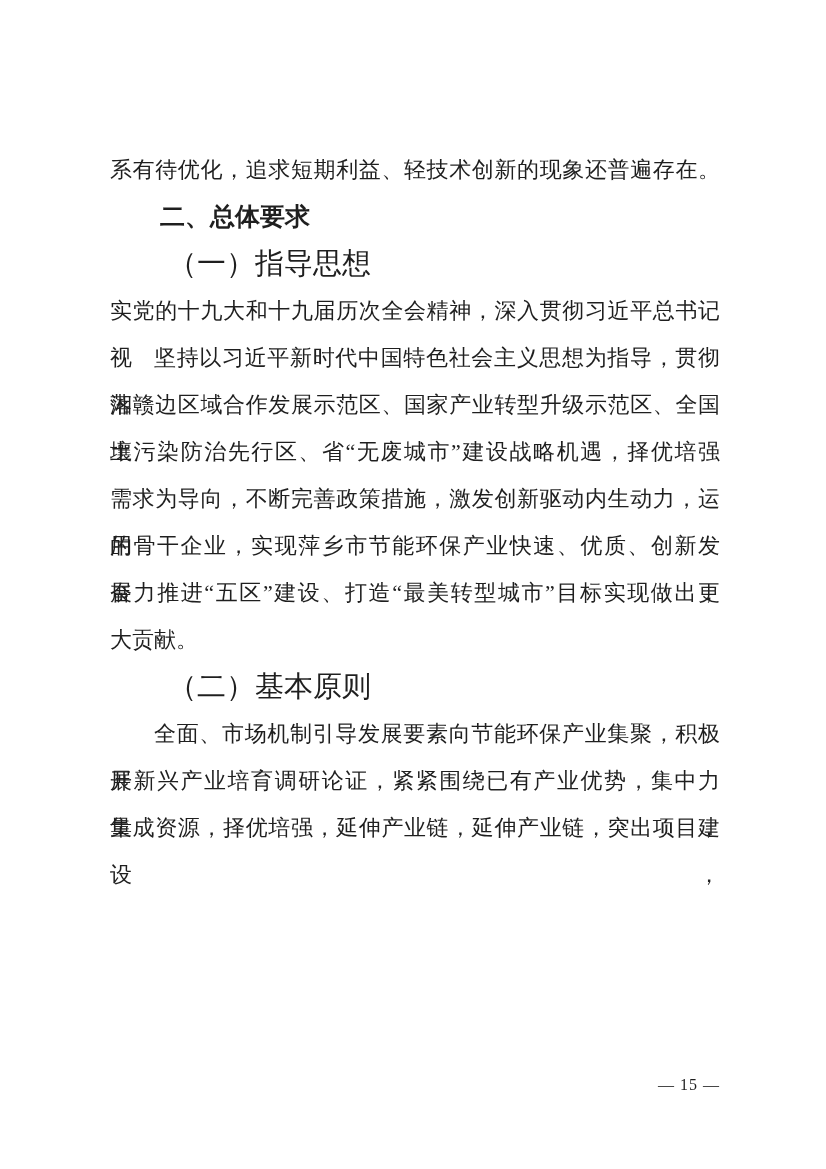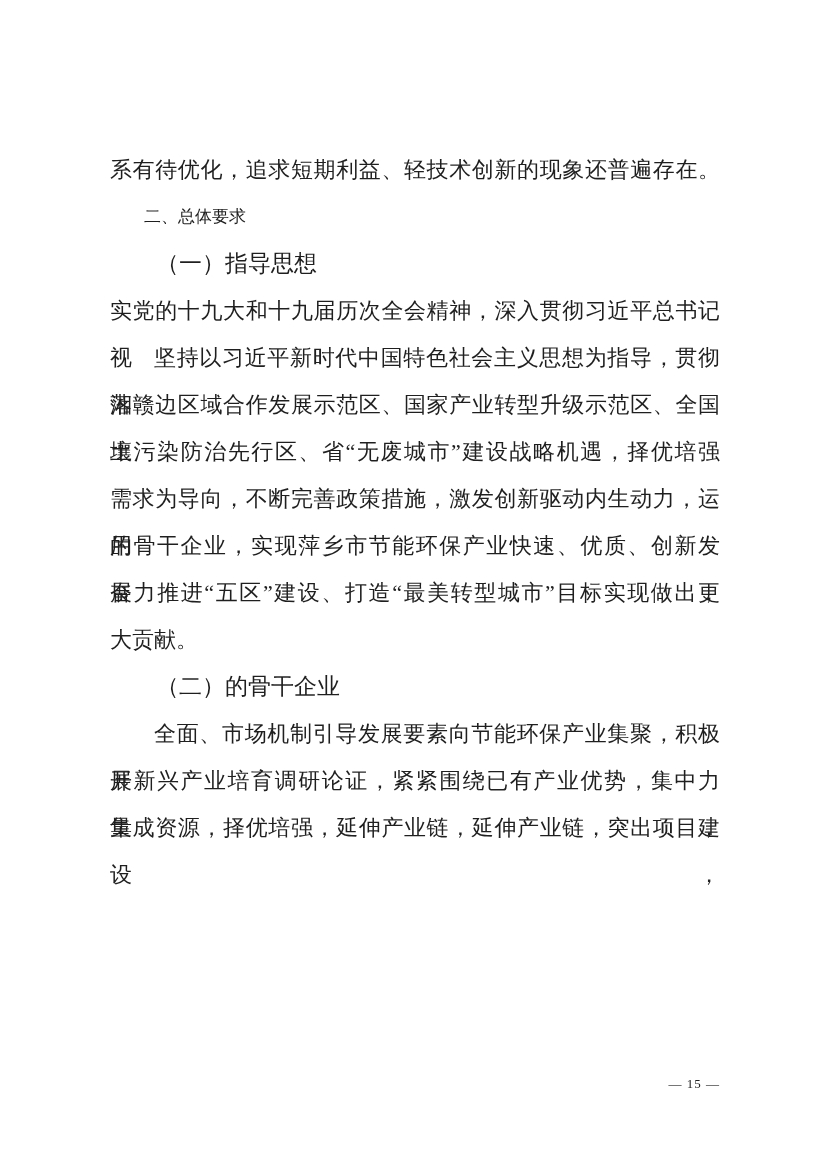--- a/index.html
+++ b/index.html
@@ -30,36 +30,36 @@
   .line.justify {
     text-align: justify;
     text-align-last: justify;
     text-justify: inter-character;
   }
   .line.indent {
     text-indent: 2em;
   }
   .line.h1 {
     font-family: "Liberation Sans", "DejaVu Sans", sans-serif;
-    font-weight: normal;
-    font-size: 17px;
+    font-weight: bold;
+    font-size: 25px;
   }
   .line.h2 {
-    font-size: 23px;
+    font-size: 29px;
   }
   .line.h3 {
     font-weight: bold;
     font-size: 24px;
   }
   .page-number {
     position: absolute;
     top: 1076px;
     right: 106px;
     font-family: "Liberation Serif", "DejaVu Serif", serif;
-    font-size: 13px;
+    font-size: 16px;
     letter-spacing: 1px;
     color: #1f1f1f;
     white-space: pre;
   }
 </style>
 </head>
 <body>
 
 <div class="page">
   <div class="content" id="lines-container">
@@ -67,19 +67,19 @@
       <div class="line h1 indent">二、总体要求</div>
       <div class="line h2 indent">（一）指导思想</div>
       <div class="line body justify">实党的十九大和十九届历次全会精神，深入贯彻习近平总书记视</div>
       <div class="line body indent justify">坚持以习近平新时代中国特色社会主义思想为指导，贯彻落</div>
       <div class="line body justify">湘赣边区域合作发展示范区、国家产业转型升级示范区、全国土</div>
       <div class="line body justify">壤污染防治先行区、省“无废城市”建设战略机遇，择优培强</div>
       <div class="line body justify">需求为导向，不断完善政策措施，激发创新驱动内生动力，运用</div>
       <div class="line body justify">的骨干企业，实现萍乡市节能环保产业快速、优质、创新发展，</div>
       <div class="line body justify">奋力推进“五区”建设、打造“最美转型城市”目标实现做出更</div>
       <div class="line body">大贡献。</div>
-      <div class="line h2 indent">（二）的骨干企业</div>
+      <div class="line h2 indent">（二）基本原则</div>
       <div class="line body indent justify">全面、市场机制引导发展要素向节能环保产业集聚，积极开</div>
       <div class="line body justify">展新兴产业培育调研论证，紧紧围绕已有产业优势，集中力量，</div>
       <div class="line body justify">集成资源，择优培强，延伸产业链，延伸产业链，突出项目建设，</div>
     </div>
   <div class="page-number">— 15 —</div>
 </div>
 
 </body></html>

